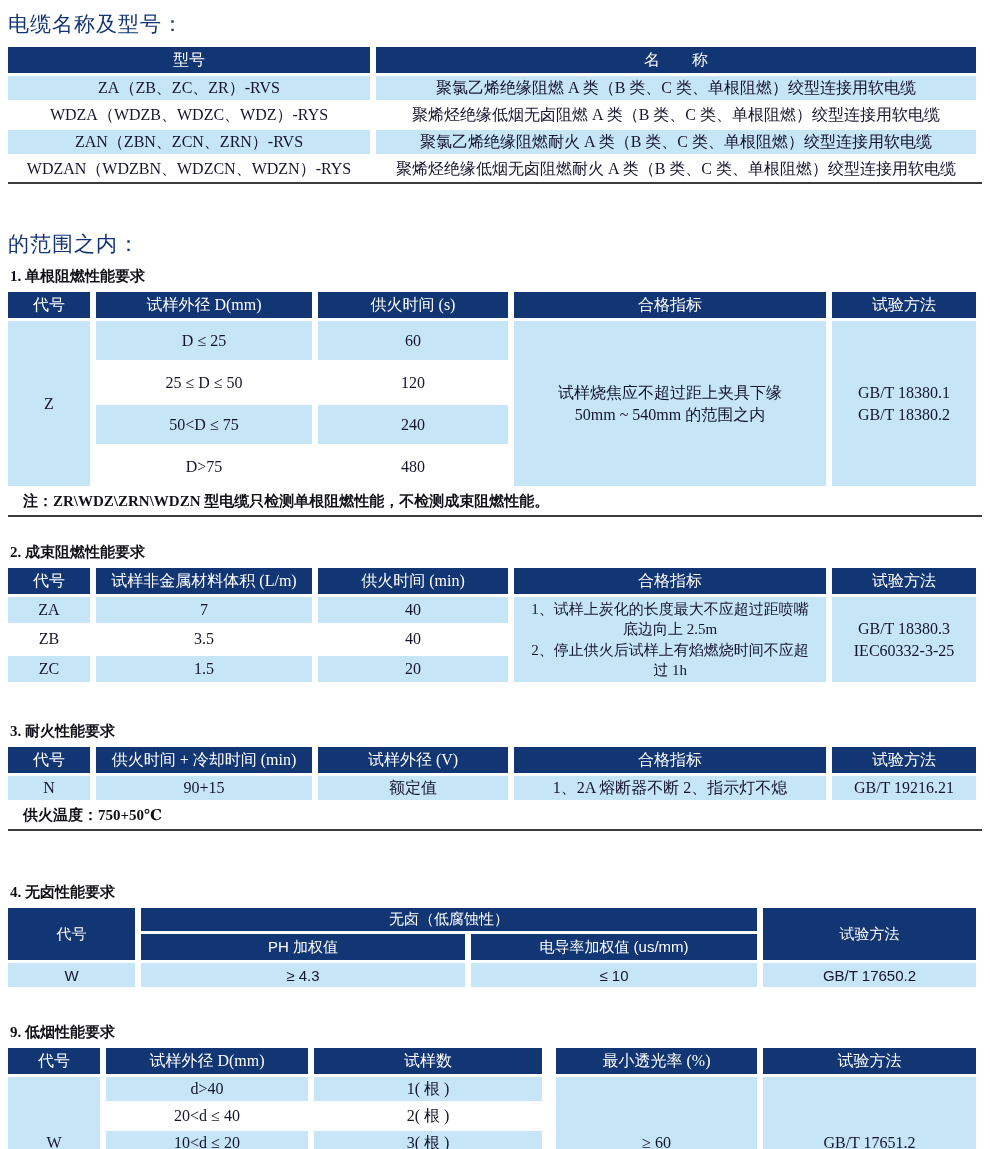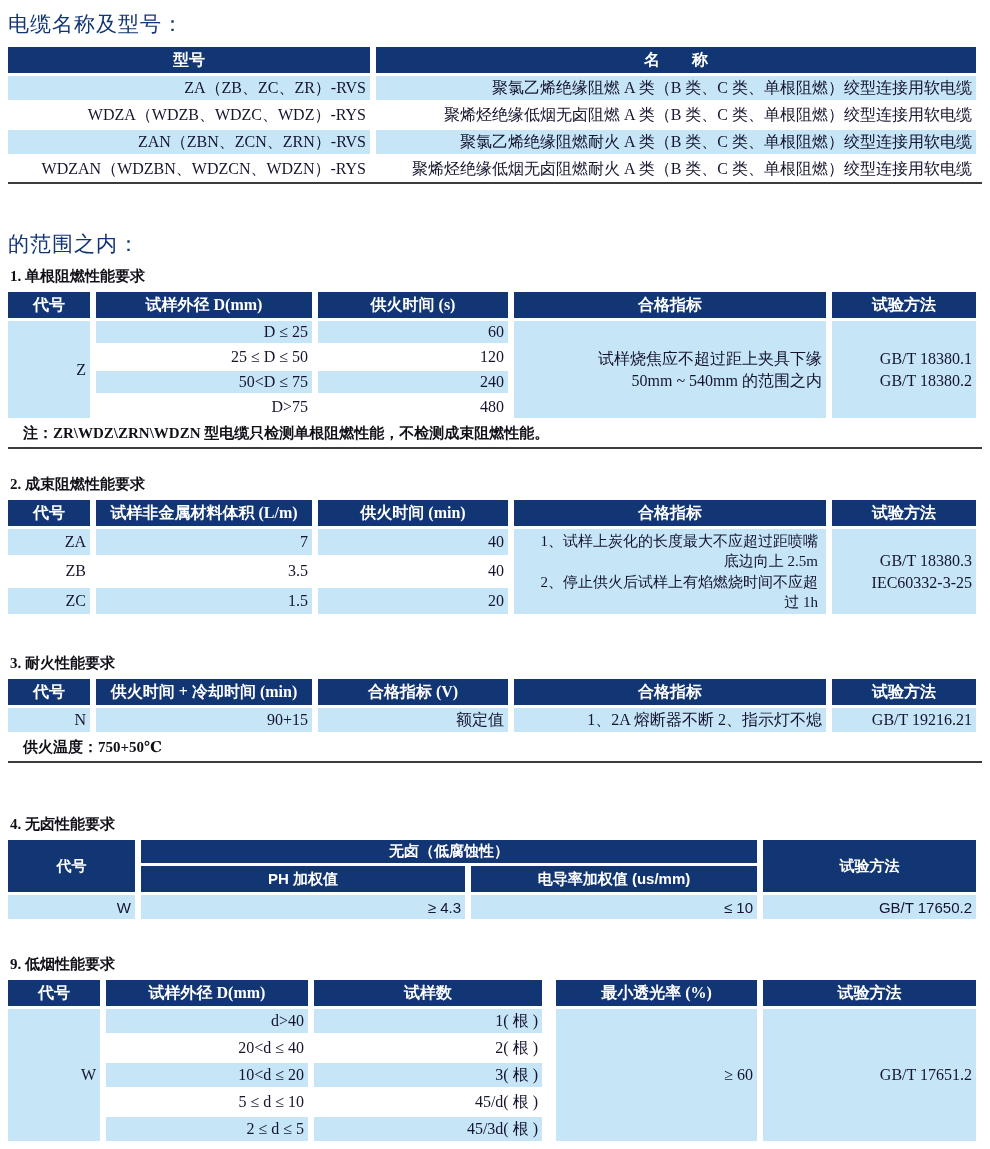--- a/index.html
+++ b/index.html
@@ -16,37 +16,37 @@
   }
   .sub-heading {
     font-size:15px; font-weight:bold; color:#101018;
     margin:0 0 6px 2px;
   }
   table.tbl {
     border-collapse:separate; border-spacing:0;
     table-layout:fixed; width:974px;
   }
   .tbl th {
-    background:#123573; color:#ffffff; font-weight:bold;
+    background:#123573; color:#ffffff; font-weight:normal;
     font-size:16px; text-align:center; padding:2px 4px; height:26px;
     border-right:6px solid #fff;
   }
   .tbl td {
-    font-size:16px; text-align:right; padding:1px 4px; height:27px;
+    font-size:16px; text-align:center; padding:1px 4px; height:27px;
     border-right:6px solid #fff; border-top:3px solid #fff;
     color:#15152e;
   }
   .tbl tr.r-light td { background:#c6e5f7; }
   .tbl tr.r-white td { background:#ffffff; }
   .tbl td.merged {
     background:#c6e5f7; vertical-align:middle;
     white-space:pre-line; line-height:1.35;
   }
   .tbl td.gap-wide, .tbl th.gap-wide { border-right:14px solid #fff; }
-  .tbl-sec1 td { height:25px; }
+  .tbl-sec1 td { height:42px; }
   .tbl-sec2 td { height:17px; }
   .tbl-sans th, .tbl-sans td { font-family:"Liberation Sans","DejaVu Sans",sans-serif; font-size:15px; }
   .note {
     font-size:15px; font-weight:600; color:#101018;
     margin:6px 0 4px 15px;
   }
   .rule { width:974px; border-bottom:2px solid #3c3c3c; margin:1px 0 0 0; }
   .sp-a { height:44px; }  
   .sp-b { height:26px; }  
   .sp-c { height:40px; }
@@ -159,21 +159,21 @@
         <th>供火时间 (min)</th>
         <th>合格指标</th>
         <th>试验方法</th>
       </tr>
     </thead>
     <tbody>
       <tr class="r-light">
         <td>ZA</td>
         <td>7</td>
         <td>40</td>
-        <td class="merged" rowspan="3" style="font-size:15px;text-align:right;padding:2px 8px;">1、试样上炭化的长度最大不应超过距喷嘴
+        <td class="merged" rowspan="3" style="font-size:15px;text-align:center;padding:2px 8px;">1、试样上炭化的长度最大不应超过距喷嘴
 底边向上 2.5m
 2、停止供火后试样上有焰燃烧时间不应超
 过 1h</td>
         <td class="merged" rowspan="3">GB/T 18380.3
 IEC60332-3-25</td>
       </tr>
       <tr class="r-white">
         <td>ZB</td>
         <td>3.5</td>
         <td>40</td>
@@ -194,21 +194,21 @@
         <col style="width:88px">
         <col style="width:222px">
         <col style="width:196px">
         <col style="width:318px">
         <col style="width:150px">
       </colgroup>
     <thead>
       <tr>
         <th>代号</th>
         <th>供火时间 + 冷却时间 (min)</th>
-        <th>合格指标 (V)</th>
+        <th>试样外径 (V)</th>
         <th>合格指标</th>
         <th>试验方法</th>
       </tr>
     </thead>
     <tbody>
       <tr class="r-light">
         <td>N</td>
         <td>90+15</td>
         <td>额定值</td>
         <td>1、2A 熔断器不断 2、指示灯不熄</td>

